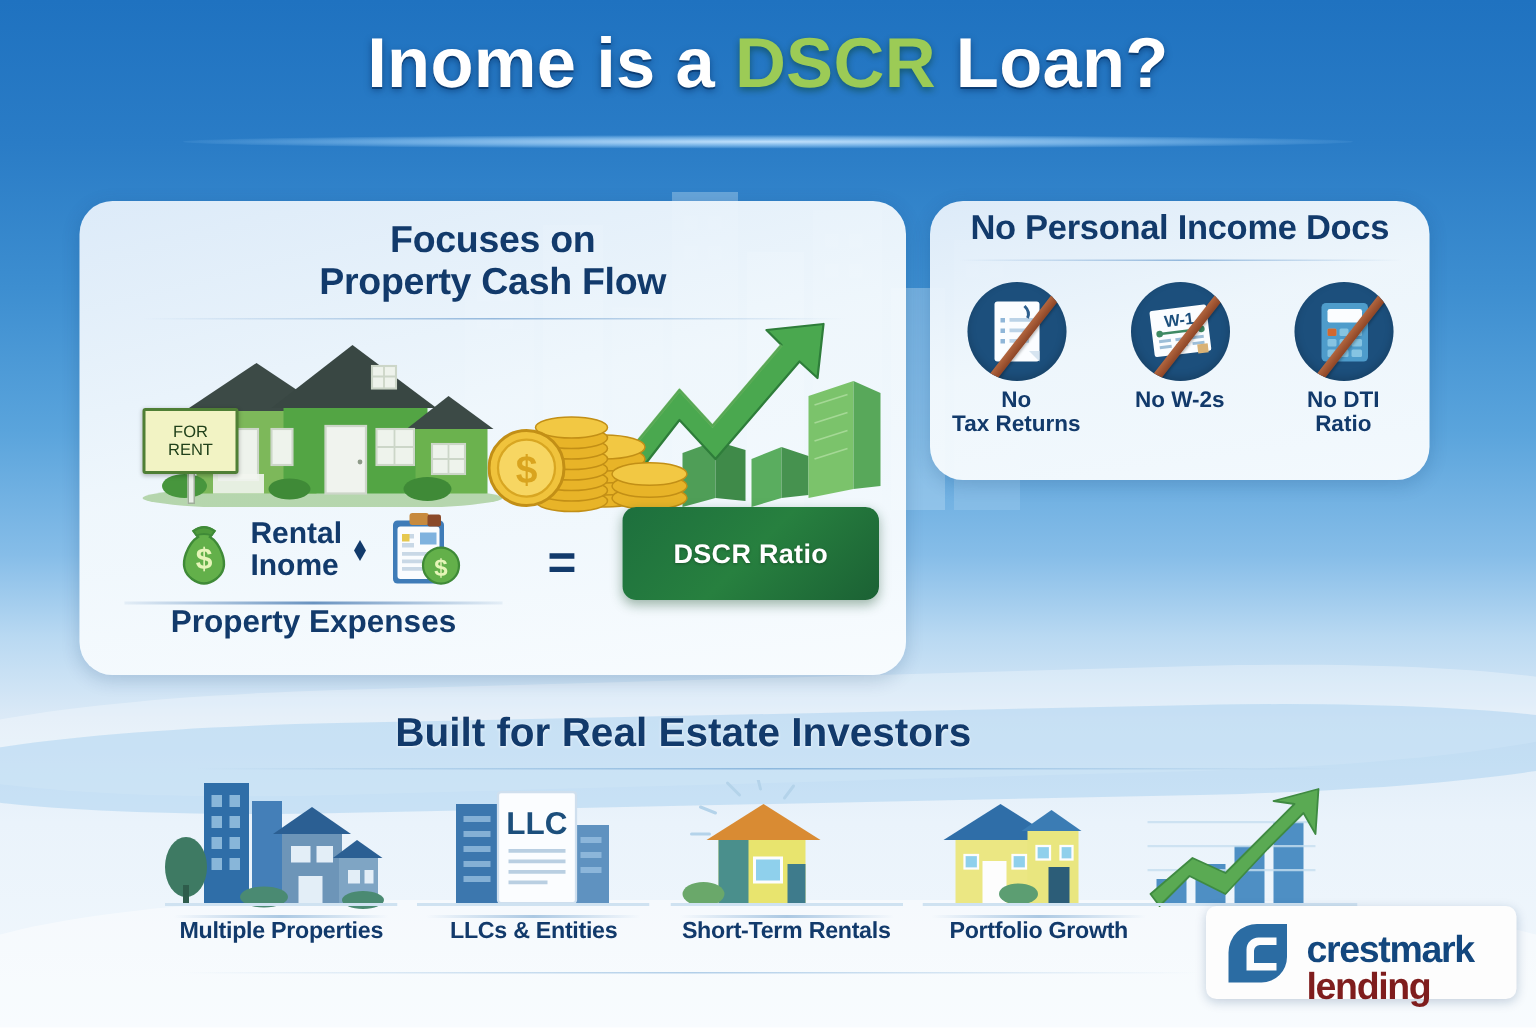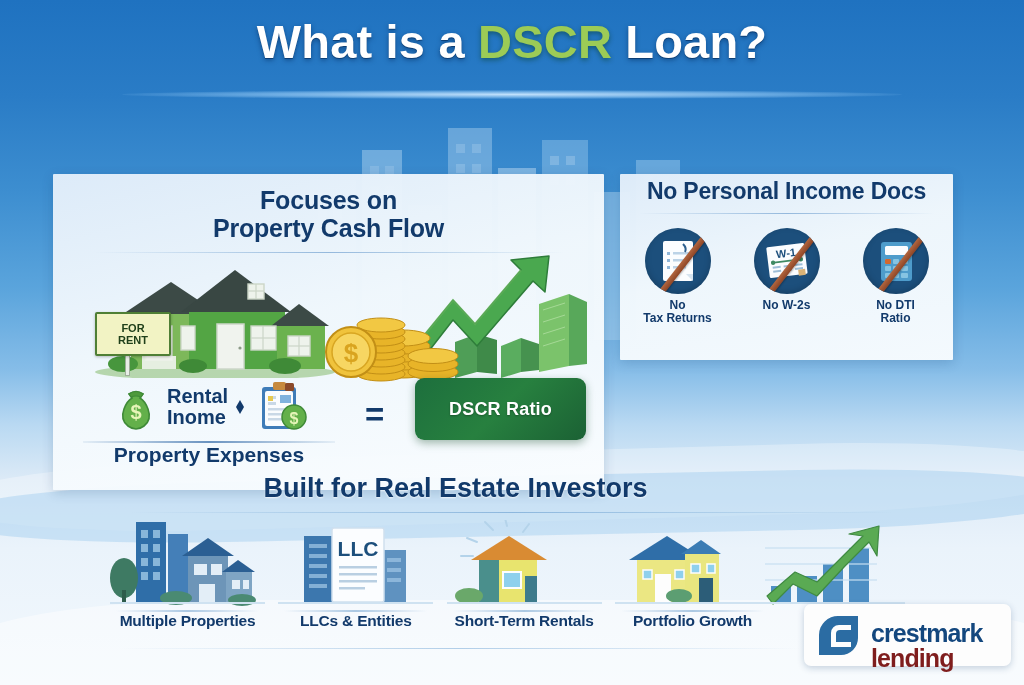--- a/index.html
+++ b/index.html
@@ -47,23 +47,22 @@
     position: absolute; top: 90px; left: 50%; transform: translateX(-50%);
     width: 780px; height: 9px; border-radius: 50%;
     background: radial-gradient(ellipse at center,
         rgba(200,230,255,.95) 0%, rgba(160,210,250,.55) 45%, rgba(140,200,245,0) 75%);
   }
 
   
   .card {
     position: absolute;
     background: linear-gradient(165deg, rgba(226,238,250,.97) 0%, rgba(243,249,253,.97) 45%, rgba(250,253,255,.95) 100%);
-    border-radius: 1px;
+    border-radius: 22px;
     box-shadow: 0 3px 12px rgba(10,50,100,.18);
-    margin-top: 40px;
   }
   .card-left  { left: 53px;  top: 134px; width: 551px; height: 316px; }
   .card-right { left: 620px; top: 134px; width: 333px; height: 186px; }
 
   .card-title {
     text-align: center; color: #123a6b; font-weight: bold;
     line-height: 1.13; letter-spacing: -.2px;
   }
   .card-left .card-title  { font-size: 25px; padding-top: 12px; }
   .card-right .card-title { font-size: 23px; padding-top: 4px; }
@@ -73,24 +72,24 @@
   }
   .card-left .rule  { width: 470px; }
   .card-right .rule { width: 296px; }
 
   
   .hero { position: absolute; left: 0; top: 74px; width: 551px; height: 136px; }
 
   
   .house { position: absolute; left: 32px; top: 8px; width: 260px; height: 122px; }
   .sign {
-    position: absolute; left: 10px; top: 56px; width: 76px; height: 44px;
+    position: absolute; left: 10px; top: 56px; width: 64px; height: 44px;
     background: #f2f3c4; border: 2px solid #4f7f35; border-radius: 2px;
     display: flex; align-items: center; justify-content: center;
-    color: #20401a; font-size: 11px; font-weight: bold; line-height: 1.1;
+    color: #20401a; font-size: 11px; font-weight: normal; line-height: 1.1;
     text-align: center; box-shadow: 0 1px 3px rgba(0,0,0,.25); z-index: 4;
   }
   .sign-post {
     position: absolute; left: 40px; top: 98px; width: 5px; height: 22px;
     background: #e9eee8; border: 1px solid #9fae9a; z-index: 3;
   }
 
   
   .moneyviz { position: absolute; left: 272px; top: 0; width: 265px; height: 134px; }
 
@@ -143,21 +142,21 @@
     overflow: hidden;
   }
   .slash {
     position: absolute; left: -6px; top: 31px; width: 92px; height: 6px;
     background: linear-gradient(180deg,#b2663f,#8d4526);
     transform: rotate(-52deg); border-radius: 3px;
     box-shadow: 0 1px 2px rgba(0,0,0,.3);
   }
   .icon-label {
     margin-top: 5px; color: #123a6b; font-weight: bold;
-    font-size: 12px; line-height: 1.06;
+    font-size: 15px; line-height: 1.06;
   }
 
   
   .bottom-title {
     position: absolute; top: 473px; left: 0; width: 911px;
     text-align: center; color: #123a6b; font-weight: bold; font-size: 27px;
     text-shadow: 0 1px 2px rgba(255,255,255,.8);
   }
   .bottom-rule {
     position: absolute; top: 512px; left: 130px; width: 764px; height: 1px;
@@ -227,21 +226,21 @@
         <rect x="266" y="46" width="9" height="9"></rect>
       <rect x="250" y="66" width="9" height="9"></rect>
         <rect x="266" y="66" width="9" height="9"></rect>
       <rect x="344" y="66" width="9" height="9"></rect>
         <rect x="360" y="66" width="9" height="9"></rect>
     </g>
   </svg>
 
   <div class="title-wrap">
     <div class="title">
-      <span>What is a </span><span class="hl">DSCR</span><span> Loan?</span>
+      <span>Inome is a </span><span class="hl">DSCR</span><span> Loan?</span>
     </div>
   </div>
   <div class="title-glow"></div>
 
   <div class="card card-left">
     <div class="card-title">
       <div>Focuses on</div>
       <div>Property Cash Flow</div>
     </div>
     <div class="rule"></div>

